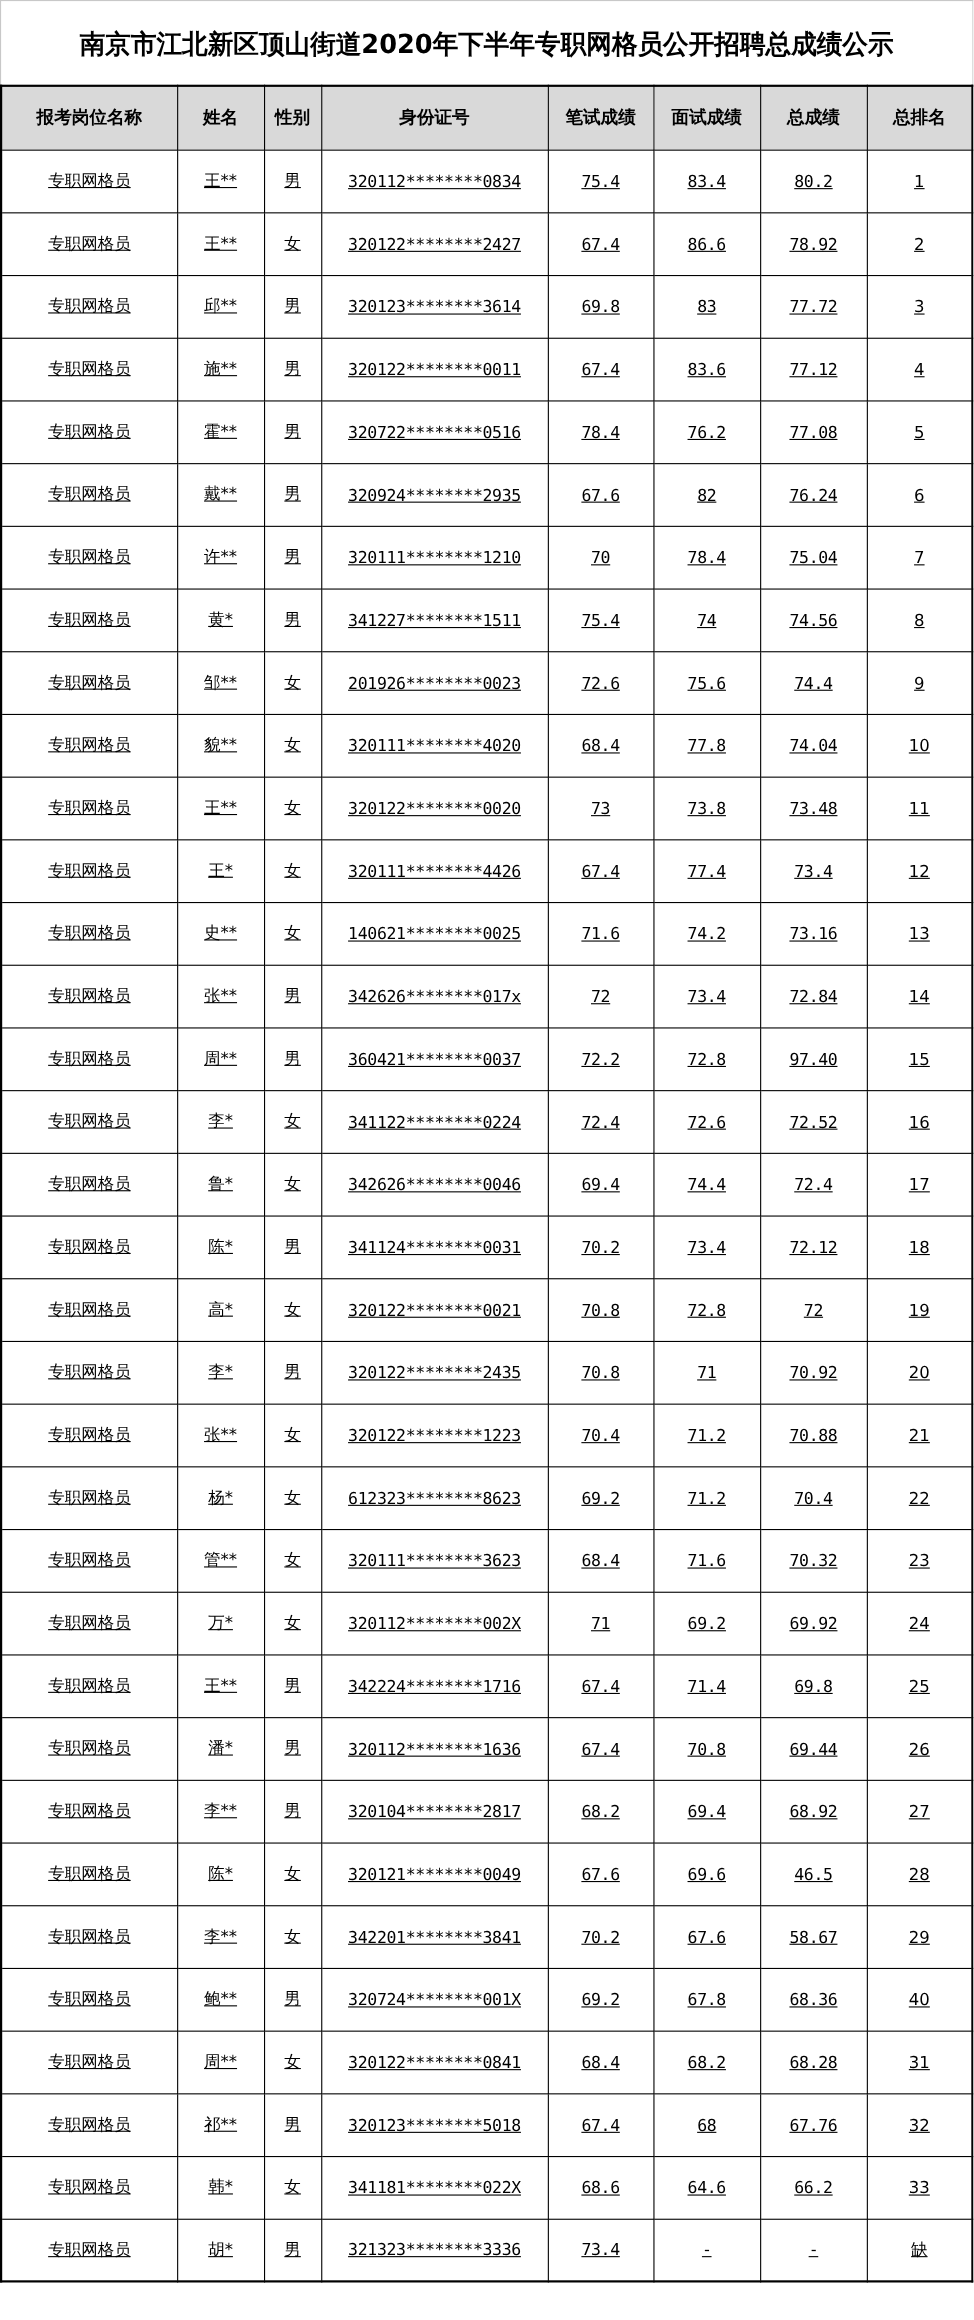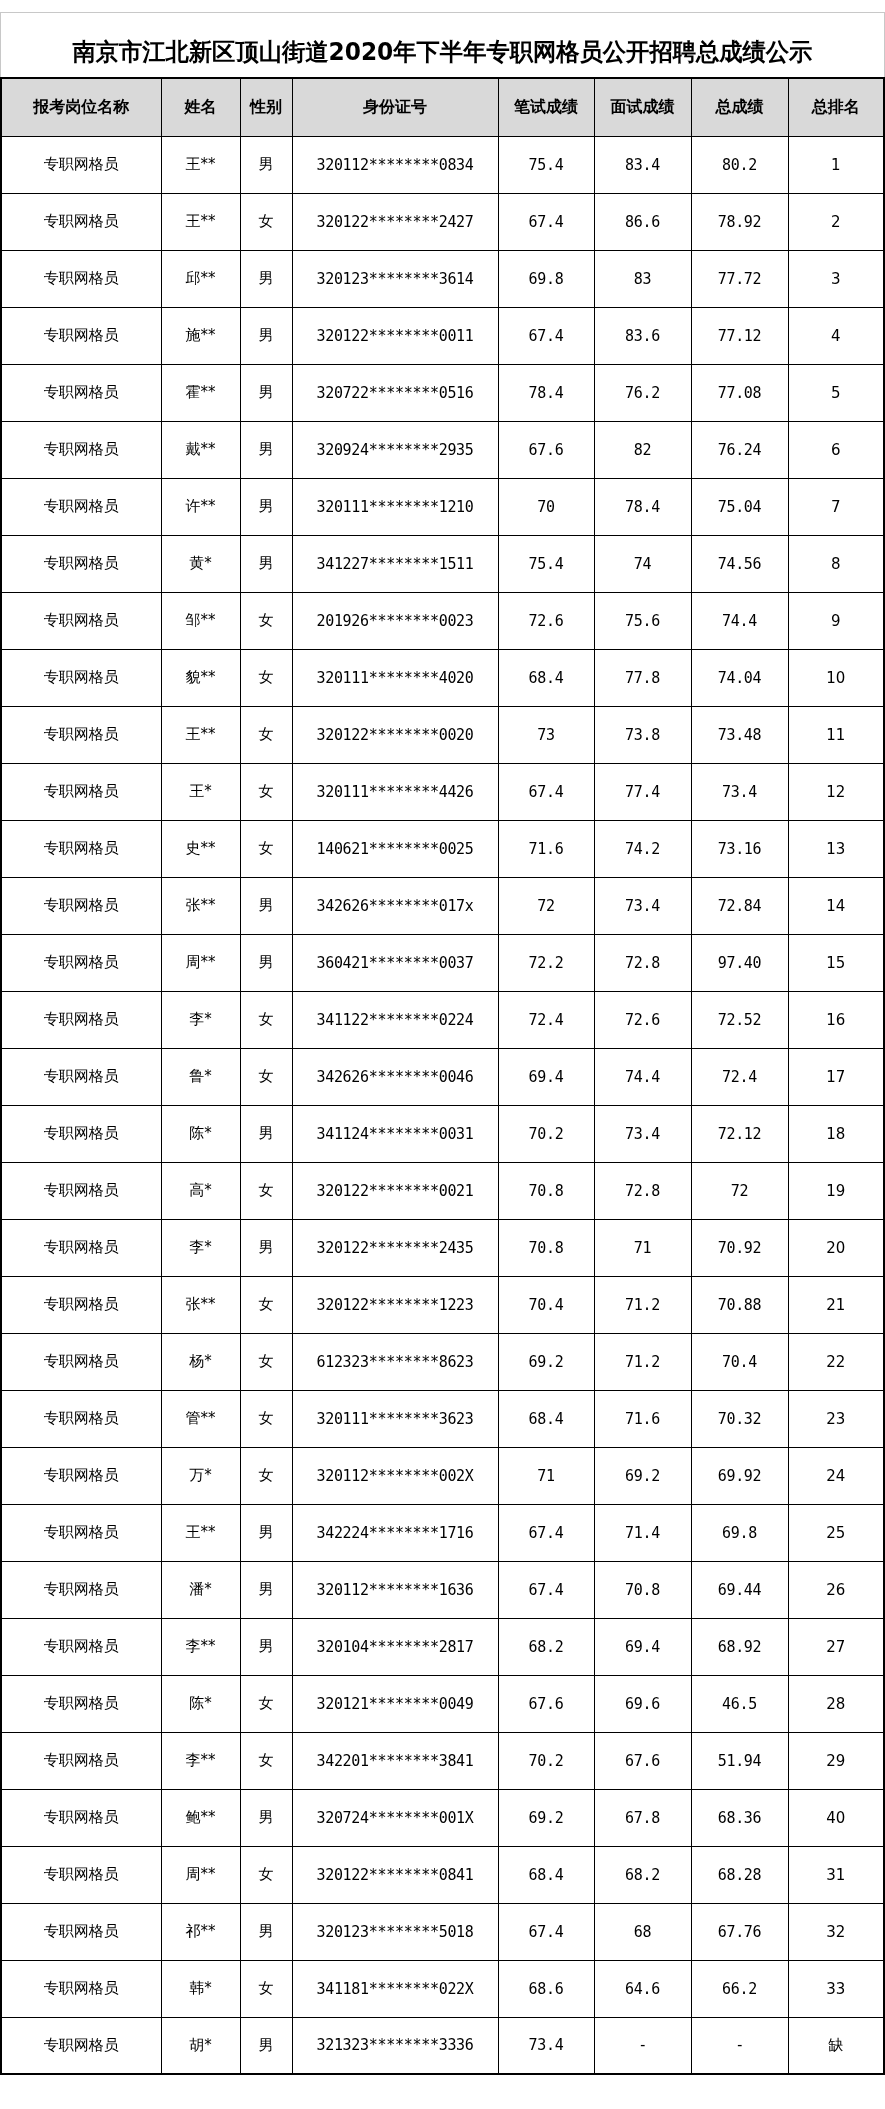--- a/index.html
+++ b/index.html
@@ -1,18 +1,18 @@
 <!DOCTYPE html>
 <html><head>
 <meta charset="utf-8">
 <style>
   html, body { margin: 0; padding: 0; background: #ffffff; }
   body { width: 885px; height: 2109px; overflow: hidden; position: relative; font-family: "DejaVu Sans", sans-serif; color: #000; }
   .title-band {
-    position: absolute; left: 0; top: 12px; width: 883px; height: 77px;
+    position: absolute; left: 0; top: 0; width: 883px; height: 77px;
     border: 1px solid #c8c8c8; border-bottom: none;
     display: flex; align-items: center; justify-content: center;
   }
   .title {
     font-family: "DejaVu Sans", sans-serif; font-weight: bold; font-size: 24px;
     letter-spacing: 0px; white-space: nowrap; transform: scaleX(0.97);
   }
   table.grid {
     position: absolute; left: 0; top: 77px;
     border-collapse: collapse; table-layout: fixed;
@@ -28,21 +28,21 @@
   table.grid col.c8 { width: 96px; }
   th, td {
     border: 1px solid #000; text-align: center; vertical-align: middle;
     padding: 0; overflow: hidden; white-space: nowrap;
   }
   thead tr { height: 58px; }
   thead th {
     background: #d9d9d9; font-weight: bold; font-size: 16px;
     font-family: Liberation Sans, sans-serif;
   }
-  tbody tr { height: 57px; }
+  tbody tr { height: 57px; text-decoration: underline; }
   tbody td {
     font-size: 15px; font-family: "DejaVu Sans Mono", monospace;
     letter-spacing: -0.3px;
   }
   tbody td.txt { font-family: "DejaVu Sans", sans-serif; font-size: 15px; letter-spacing: 0; }
 </style>
 </head>
 <body>
 
 <div class="title-band">
@@ -353,21 +353,21 @@
         <td>46.5</td>
         <td class="txt">28</td>
       </tr>
       <tr>
         <td class="txt">专职网格员</td>
         <td class="txt">李**</td>
         <td class="txt">女</td>
         <td>342201********3841</td>
         <td>70.2</td>
         <td>67.6</td>
-        <td>51.94</td>
+        <td>58.67</td>
         <td class="txt">29</td>
       </tr>
       <tr>
         <td class="txt">专职网格员</td>
         <td class="txt">鲍**</td>
         <td class="txt">男</td>
         <td>320724********001X</td>
         <td>69.2</td>
         <td>67.8</td>
         <td>68.36</td>

